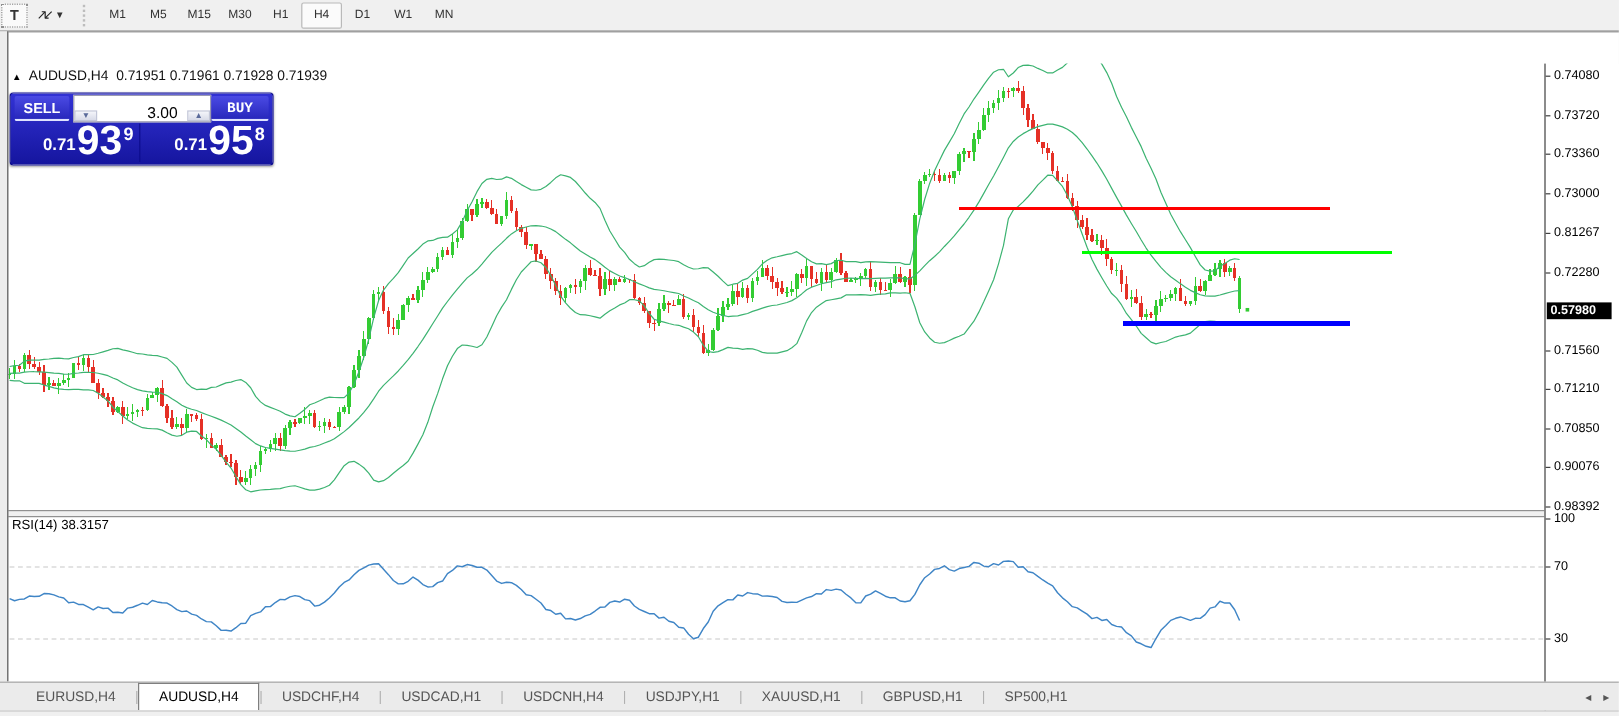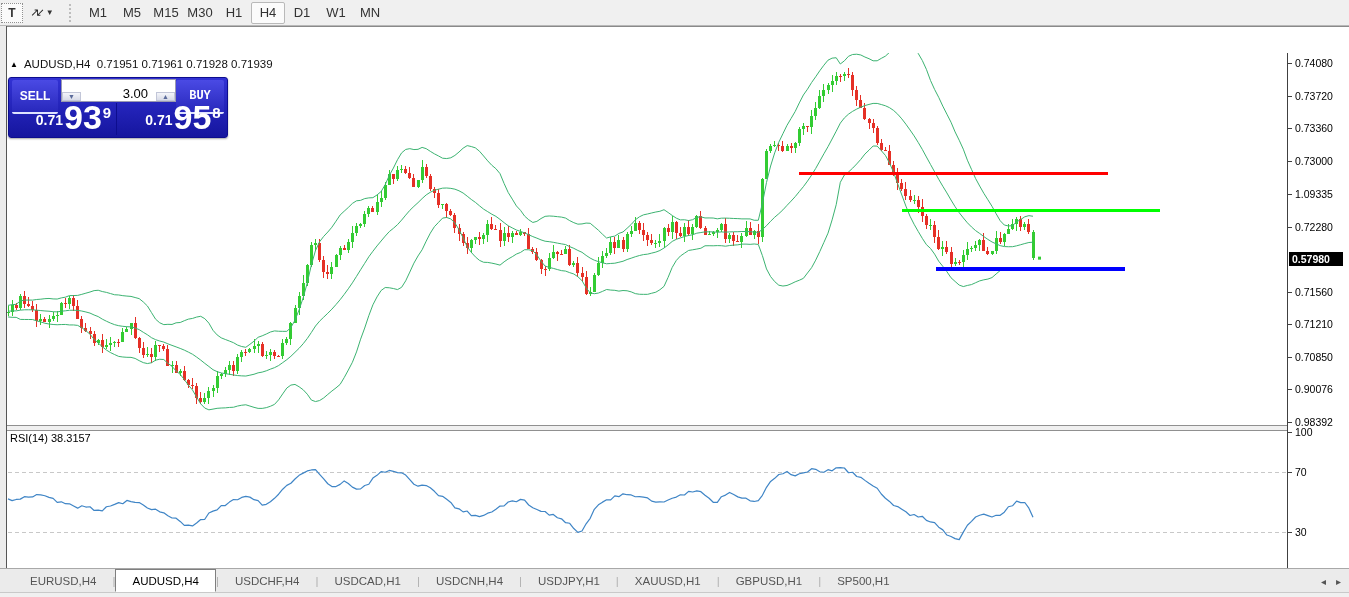--- a/index.html
+++ b/index.html
@@ -12,40 +12,40 @@
   .toolbar { position:absolute; left:0; top:0; width:1349px; height:26px;
     background:#f0f0f0; border-bottom:1px solid #b8b8b8; display:flex; align-items:center; }
   .tbtn { height:20px; display:flex; align-items:center; justify-content:center;
     color:#333; font-size:11px; margin:0 1px; padding:0 4px; }
   .t-text { width:22px; border:1px dotted #909090; font-weight:bold; font-size:12px; background:#fafafa; }
   .t-move { width:34px; }
   .t-move .arr { font-size:11px; letter-spacing:-4px; color:#222; }
   .t-move .caret { font-size:8px; color:#333; margin-left:5px; }
   .grip { width:5px; height:18px; border-left:2px dotted #bdbdbd; margin:0 7px 0 9px; }
   .tf { width:34px; height:22px; display:flex; align-items:center; justify-content:center;
-    font-size:13px; color:#333; }
+    font-size:10px; color:#333; }
   .tf.active { background:#fbfbfb; border:1px solid #b9b9b9; border-radius:2px; }
   
   .chart-frame { position:absolute; left:0; top:26px; width:1349px; height:542px;
     background:#fff; border-top:1px solid #8a8a8a; }
   .left-gutter { position:absolute; left:0; top:26px; width:7px; height:542px;
     background:#ececec; border-right:1px solid #555; }
   svg.layer { position:absolute; left:0; }
   #main-svg { top:26px; }
   #rsi-svg { top:404px; }
   .splitter { position:absolute; left:0; top:398px; width:1287px; height:6px;
     background:#f0f0f0; border-top:1px solid #909090; border-bottom:1px solid #909090; }
   
   .chart-title { position:absolute; left:10px; top:31px; font-size:11.5px; color:#111;
     display:flex; align-items:center; white-space:pre; }
   .chart-title .tri { font-size:8px; margin-right:6px; color:#000; }
   .trade-panel { position:absolute; left:8px; top:50px; width:220px; height:61px;
     background:linear-gradient(#3232d4, #15159e); border-radius:3px; border:1px solid #0d0d8e;
     box-shadow:0 1px 2px rgba(0,0,0,.35); }
-  .tp-btn { position:absolute; top:2px; height:34px; display:flex; align-items:center;
+  .tp-btn { position:absolute; top:2px; height:21px; display:flex; align-items:center;
     justify-content:center; color:#fff; font-size:12px; font-weight:bold;
     background:linear-gradient(#4a4ae4,#2828bc); border-bottom:2px solid #dfe3ff; border-radius:2px; }
   .tp-sell { left:3px; width:46px; }
   .tp-buy  { right:3px; width:48px;font-family:Liberation Mono, monospace; }
   .tp-spin { position:absolute; left:52px; top:1px; width:115px; height:23px; background:#fff;
     border:1px solid #9a9ab0; display:flex; align-items:flex-end; }
   .spin-btn { width:19px; display:flex; align-items:center; justify-content:center;
     background:linear-gradient(#f4f5fa,#d8dbe8); color:#5a6a9a; font-size:7px; border:1px solid #c2c6d8; }
   .spin-val { flex:1; display:flex; align-items:center; justify-content:flex-end;
     padding-right:8px; font-size:13px; color:#000; }
@@ -652,21 +652,21 @@
   <div class="price-axis" id="price-axis">
       <div class="pa-tick" style="top: 10px;"></div>
       <div class="pa-label" style="top: 4px;">0.74080</div>
       <div class="pa-tick" style="top: 43px;"></div>
       <div class="pa-label" style="top: 37px;">0.73720</div>
       <div class="pa-tick" style="top: 75px;"></div>
       <div class="pa-label" style="top: 69px;">0.73360</div>
       <div class="pa-tick" style="top: 108px;"></div>
       <div class="pa-label" style="top: 102px;">0.73000</div>
       <div class="pa-tick" style="top: 141px;"></div>
-      <div class="pa-label" style="top: 135px;">1.09335</div>
+      <div class="pa-label" style="top: 135px;">0.81267</div>
       <div class="pa-tick" style="top: 174px;"></div>
       <div class="pa-label" style="top: 168px;">0.72280</div>
       <div class="pa-tick" style="top: 239px;"></div>
       <div class="pa-label" style="top: 233px;">0.71560</div>
       <div class="pa-tick" style="top: 271px;"></div>
       <div class="pa-label" style="top: 265px;">0.71210</div>
       <div class="pa-tick" style="top: 304px;"></div>
       <div class="pa-label" style="top: 298px;">0.70850</div>
       <div class="pa-tick" style="top: 336px;"></div>
       <div class="pa-label" style="top: 330px;">0.90076</div>

